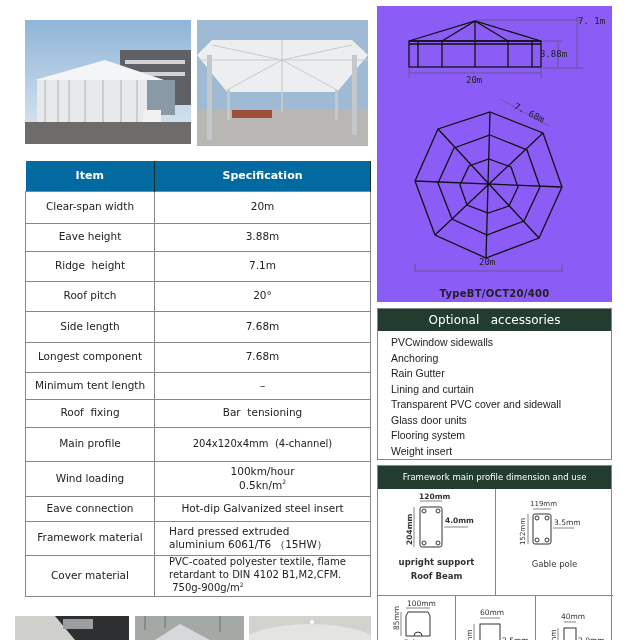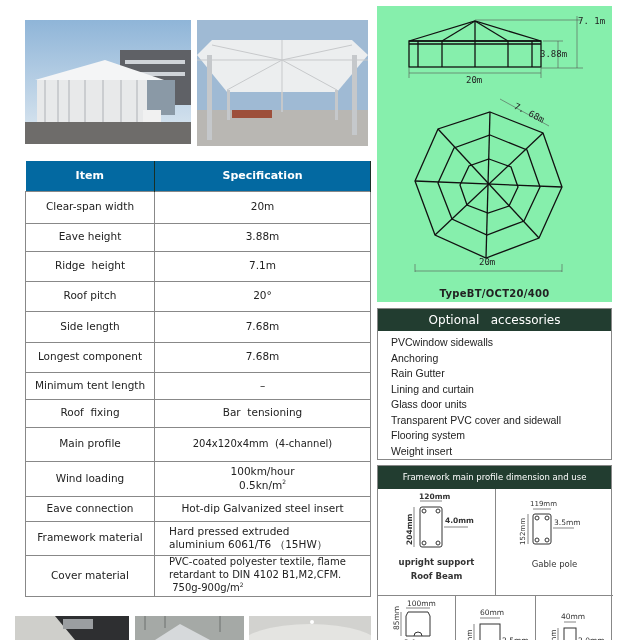--- a/index.html
+++ b/index.html
@@ -11,21 +11,21 @@
 
   
   .spec-table { position: absolute; left: 25px; top: 161px; width: 346px; border-collapse: collapse; }
   .spec-table th { background: #0369a1; color: #fff; font-weight: bold; font-size: 11px; height: 30px; border-right: 1px solid #183026; }
   .spec-table td { border: 1px solid #888; font-size: 10.5px; text-align: center; color: #222; padding: 0 4px; line-height: 1.25; }
   .spec-table td.left-col { width: 129px; }
   .spec-table td.multi { text-align: left; padding-left: 14px; }
   .spec-table sup { font-size: 6px; }
 
   
-  .drawing-panel { position: absolute; left: 377px; top: 6px; width: 235px; height: 296px; background: #86efac; }
+  .drawing-panel { position: absolute; left: 377px; top: 6px; width: 235px; height: 296px; background: #8b5cf6; }
   .drawing-panel svg { position: absolute; left: 0; top: 0; }
   .type-label { position: absolute; left: 0; width: 235px; top: 282px; text-align: center; font-weight: bold; font-size: 10px; letter-spacing: 0.3px; }
   .dim-label { position: absolute; font-size: 9px; font-family: "DejaVu Sans Mono", monospace; color: #222; }
 
   
   .acc-box { position: absolute; left: 377px; top: 308px; width: 235px; height: 152px; border: 1px solid #888; background: #fff; }
   .acc-header { background: #223d30; color: #fff; font-size: 12px; height: 22px; line-height: 22px; text-align: center; }
   .acc-list { list-style: none; padding: 4px 0 0 13px; font-family: "Liberation Sans", sans-serif; font-size: 10.5px; line-height: 15.5px; color: #222; }
 
   
@@ -243,22 +243,22 @@
   <div class="type-label">TypeBT/OCT20/400</div>
 </div>
 
 <div class="acc-box">
   <div class="acc-header" style="white-space:pre;">Optional   accessories</div>
   <ul class="acc-list">
     <li>PVCwindow sidewalls</li>
     <li>Anchoring</li>
     <li>Rain Gutter</li>
     <li>Lining and curtain</li>
+    <li>Transparent PVC cover and sidewall</li>
     <li>Glass door units</li>
-    <li>Transparent PVC cover and sidewall</li>
     <li>Flooring system</li>
     <li>Weight insert</li>
   </ul>
 </div>
 
 <div class="fw-box">
   <div class="fw-header">Framework main profile dimension and use</div>
 
   <div class="fw-cell" style="left:0;top:23px;width:118px;height:107px;font-weight:bold;">
     <svg width="118" height="107">

